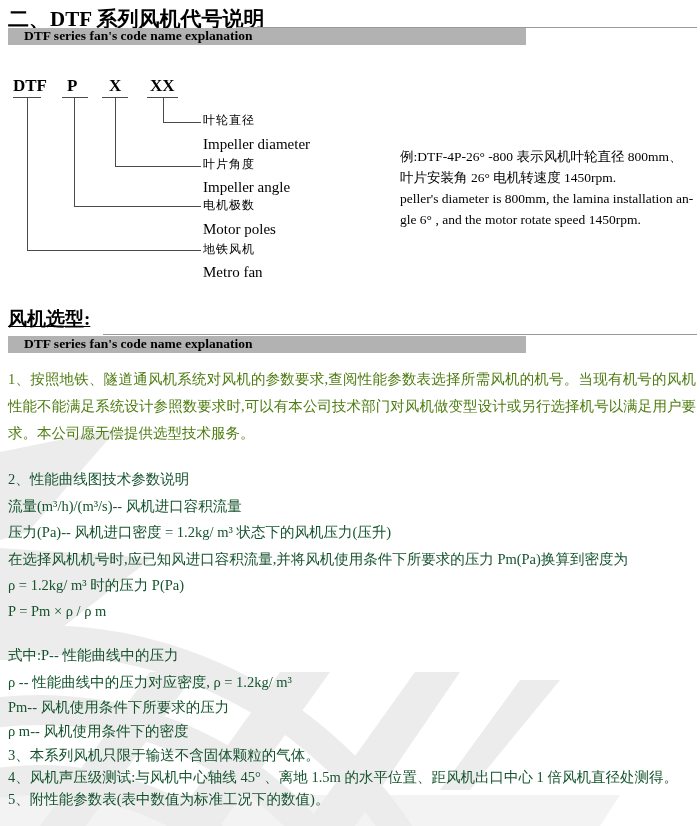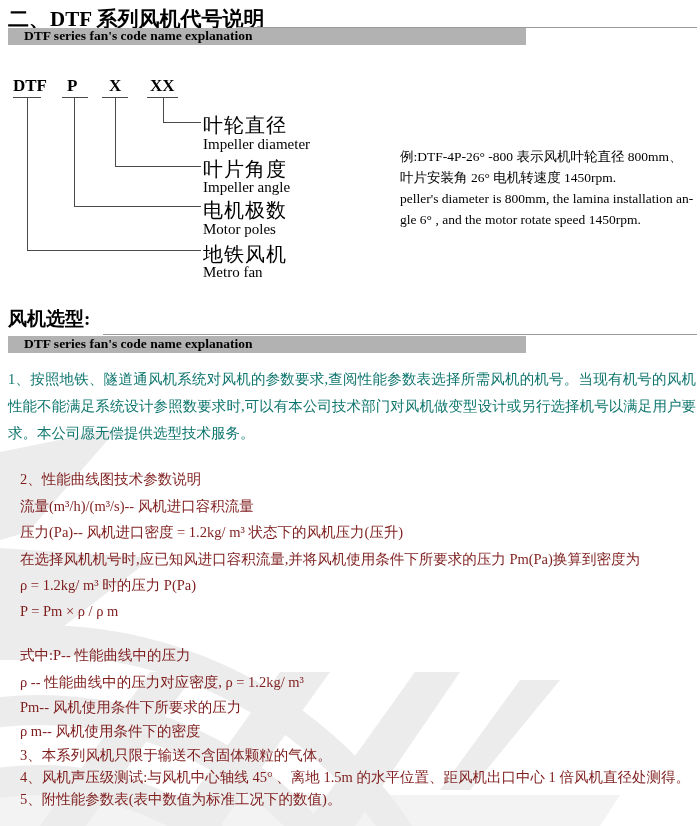--- a/index.html
+++ b/index.html
@@ -11,21 +11,21 @@
     font-family:"Liberation Serif","DejaVu Serif",serif;
     color:#111;
   }
   
   #watermark{position:absolute;left:0;top:0;width:700px;height:826px;z-index:0;pointer-events:none;}
   
   .layer{position:absolute;z-index:1;}
   
   .h-title{font-weight:bold;color:#000;white-space:nowrap;}
   #title1{left:8px;top:5px;font-size:21px;}
-  #title2{left:8px;top:306px;font-size:19px;}
+  #title2{left:8px;top:306px;font-size:19px;text-decoration:underline;}
   .h-rule{height:1px;background:#9a9a9a;}
   #rule1{left:237px;top:27px;width:460px;}
   #rule2{left:103px;top:334px;width:594px;}
   .gray-bar{
     left:8px;width:518px;height:17px;background:#b2b2b2;
     display:flex;align-items:flex-start;
   }
   #bar1{top:28px;}
   #bar2{top:336px;}
   .gray-bar span{
@@ -46,39 +46,39 @@
   .v{width:1px;}
   #v0{left:27px;top:97px;height:153px;}
   #v1{left:74px;top:97px;height:109px;}
   #v2{left:115px;top:97px;height:69px;}
   #v3{left:163px;top:97px;height:25px;}
   .h{height:1px;}
   #h3{left:163px;top:122px;width:38px;}
   #h2{left:115px;top:166px;width:86px;}
   #h1{left:74px;top:206px;width:127px;}
   #h0{left:27px;top:250px;width:174px;}
-  .lbl-zh{left:203px;font-size:20px;color:#000;white-space:nowrap;letter-spacing:1px;}
+  .lbl-zh{left:203px;font-size:12px;color:#000;white-space:nowrap;letter-spacing:1px;}
   .lbl-en{left:203px;font-size:15px;color:#000;white-space:nowrap;}
   #zh0{top:112px;} #en0{top:136px;text-align:center;}
   #zh1{top:156px;} #en1{top:179px;}
   #zh2{top:197px;} #en2{top:221px;}
   #zh3{top:241px;} #en3{top:264px;}
   
   #example{
     left:400px;top:146px;width:300px;
     font-size:13.5px;line-height:21px;color:#000;
   }
   #example .ex-line{white-space:nowrap;}
   
   #para1{
     left:8px;top:366px;width:688px;
     font-size:14.5px;line-height:27px;
-    text-align:justify;color:#0f766e;
+    text-align:justify;color:#4d7c0f;
   }
-  .bl{left:8px;font-size:14.5px;color:#7f1d1d;white-space:nowrap;margin-left:12px;}
+  .bl{left:8px;font-size:14.5px;color:#14532d;white-space:nowrap;}
   #bl0{top:470px;}
   #bl1{top:497px;}
   #bl2{top:523px;}
   #bl3{top:550px;}
   #bl4{top:576px;}
   #bl5{top:603px;}
   #bl6{top:646px;}
   #bl7{top:673px;}
   #bl8{top:698px;}
   #bl9{top:722px;}

